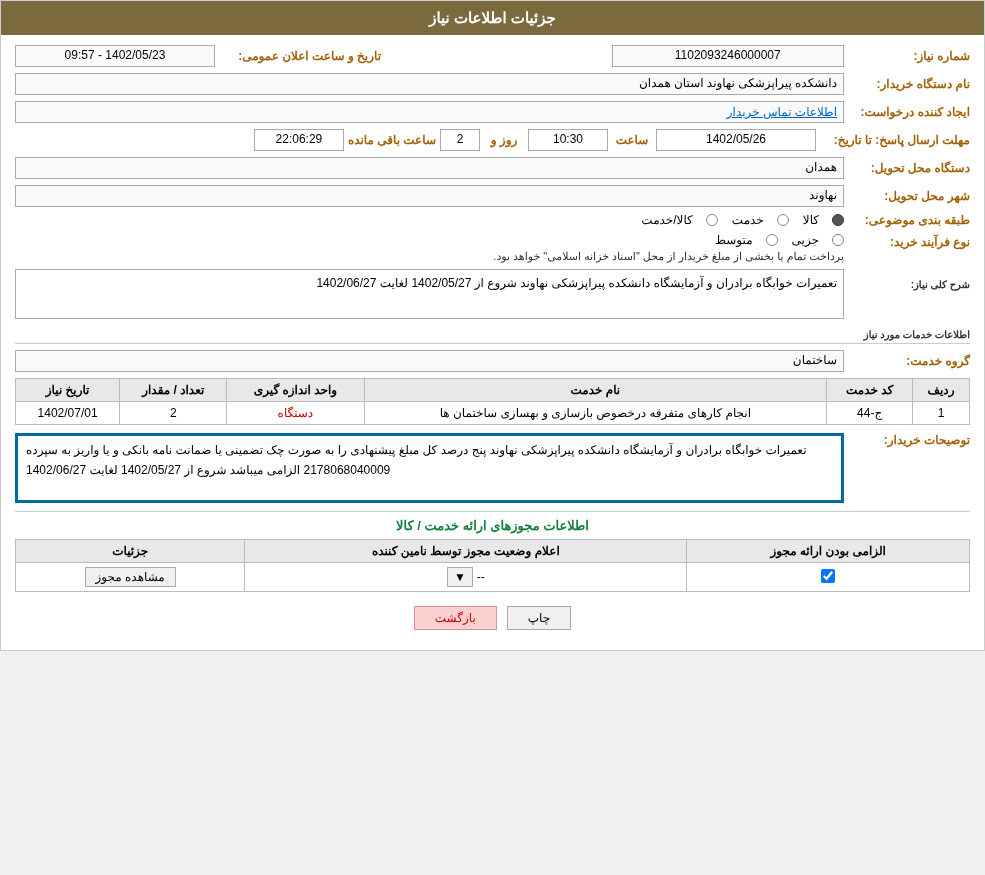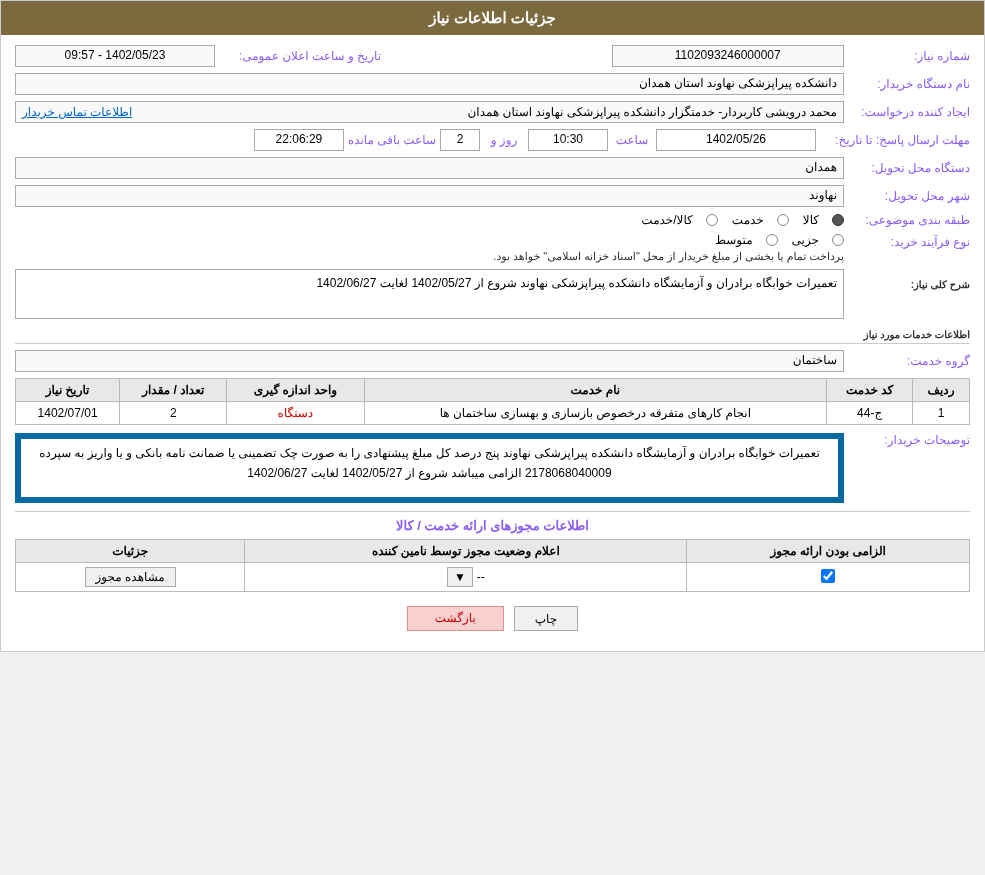--- a/index.html
+++ b/index.html
@@ -26,22 +26,22 @@
     .content {
       padding: 10px 14px;
     }
     .info-row {
       display: flex;
       align-items: center;
       margin-bottom: 6px;
       gap: 6px;
     }
     .info-label {
-      color: #8b5cf6;
-      font-weight: normal;
+      color: #a16207;
+      font-weight: bold;
       min-width: 120px;
       text-align: right;
       flex-shrink: 0;
     }
     .info-value {
       border: 1px solid #aaa;
       background: #fff;
       padding: 2px 6px;
       min-height: 22px;
       flex: 1;
@@ -153,34 +153,34 @@
     td {
       border: 1px solid #bbb;
       padding: 4px 6px;
       text-align: center;
       font-size: 12px;
     }
     td.red-text {
       color: #cc0000;
     }
     .buyer-desc {
-      border: 6px solid #0369a1;
+      border: 3px solid #0369a1;
       background: #fff;
       padding: 4px 8px;
       min-height: 70px;
-      text-align: center;
+      text-align: left;
       direction: rtl;
       line-height: 1.7;
       font-size: 12px;
     }
     .info-section-title {
       text-align: center;
       font-size: 13px;
       font-weight: bold;
-      color: #8b5cf6;
+      color: #15803d;
       margin: 8px 0 6px 0;
       border-top: 1px solid #ccc;
       padding-top: 6px;
     }
     .permit-table th, .permit-table td {
       text-align: center;
     }
     .permit-table .permit-details-cell {
       text-align: center;
     }
@@ -202,24 +202,24 @@
       border: 1px solid #aaa;
       background: #f0f0f0;
       padding: 4px 20px;
       cursor: pointer;
       font-size: 12px;
       font-family: Tahoma, Arial, sans-serif;
     }
     .btn-back {
       border: 1px solid #e09090;
       background: #f8d0d0;
-      padding: 4px 27px;
+      padding: 4px 20px;
       cursor: pointer;
       font-size: 12px;
-      font-family: Liberation Serif, serif;
+      font-family: Liberation Sans, sans-serif;
       color: #cc0000;
     }
     .checkbox-input {
       width: 14px;
       height: 14px;
     }
     .dashed-resize {
       resize: vertical;
     }
   </style>
@@ -241,21 +241,20 @@
     </div>
 
     <div class="info-row">
       <span class="info-label">نام دستگاه خریدار:</span>
       <div class="info-value readonly">دانشکده پیراپزشکی نهاوند  استان همدان</div>
     </div>
 
     <div class="info-row">
       <span class="info-label">ایجاد کننده درخواست:</span>
       <div class="info-value readonly" style="display:flex; align-items:center; gap:8px;">
-        <span style="flex:1;">محمد درویشی کاربردار- خدمتگزار دانشکده پیراپزشکی نهاوند  استان همدان</span>
         <span class="link-blue">اطلاعات تماس خریدار</span>
       </div>
     </div>
 
     <div class="date-time-row">
       <span class="info-label" style="min-width:150px;">مهلت ارسال پاسخ: تا تاریخ:</span>
       <div class="box wide">1402/05/26</div>
       <span class="info-label" style="min-width:40px; text-align:center;">ساعت</span>
       <div class="box">10:30</div>
       <span class="info-label" style="min-width:40px; text-align:center;">روز و</span>

